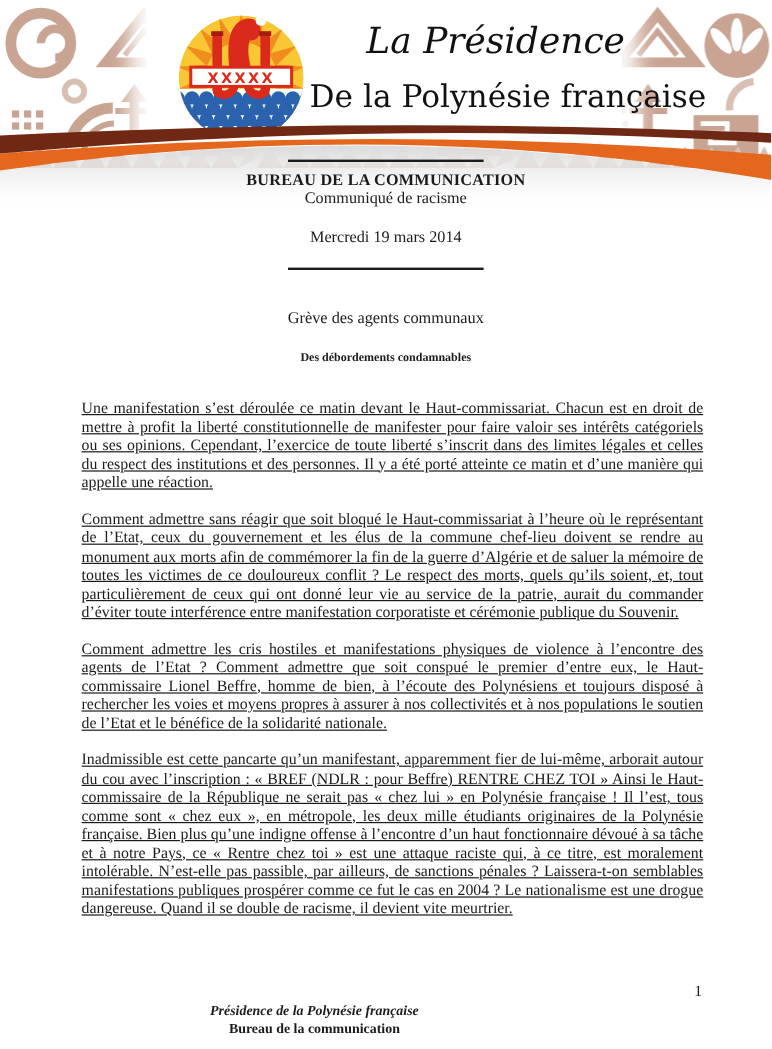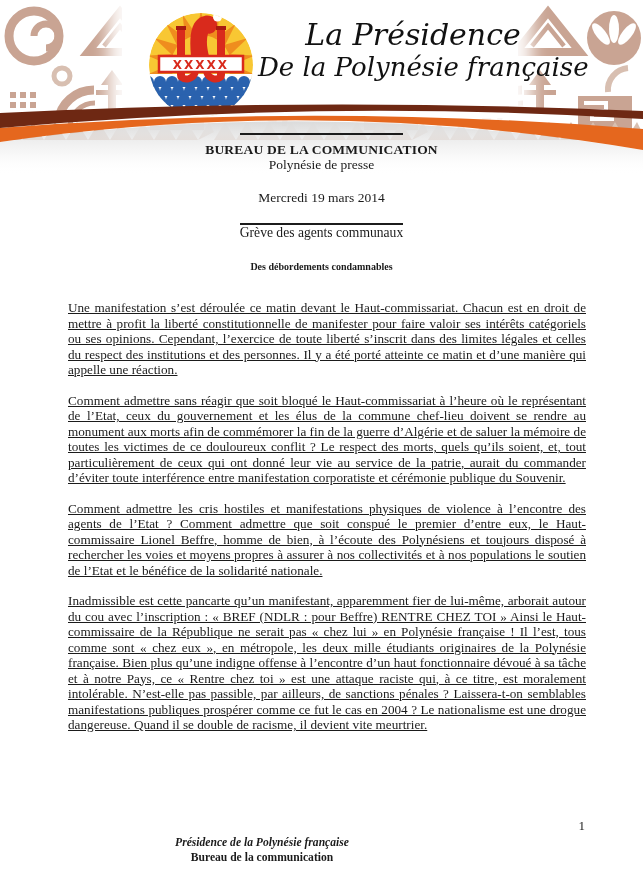--- a/index.html
+++ b/index.html
@@ -16,37 +16,37 @@
     position:absolute; left:122px; top:-14px; width:396px; height:132px;
     background:#ffffff; box-shadow:0 0 16px 14px rgba(255,255,255,0.94);
   }
   .emblem { position:absolute; left:146px; top:10px; }
   .brand { position:absolute; left:258px; top:18px; width:290px;text-align:center; }
   .brand-line1 {
     font-family:"DejaVu Serif", serif; font-style:italic;
     font-size:30px; line-height:34px; padding-left:20px; color:#111111;
   }
   .brand-line2 {
-    font-family:"DejaVu Serif", serif; font-style:italic;
-    font-size:26px; line-height:30px; color:#111111;
+    font-family:"DejaVu Serif", serif; 
+    font-size:26px; line-height:30px; margin-top:14px; color:#111111;
     white-space:nowrap;
   }
   .swoosh { position:absolute; left:0; top:95px; z-index:3; }
   
   .doc-head { position:relative; z-index:4; text-align:center; }
   .rule {
     width:163px; border:none; border-top:2px solid #1c1c1c; margin:0 auto;
   }
   .rule-top { margin-top:3px; }
   .office { margin-top:7px; font-weight:bold; font-size:13.5px; line-height:15px; letter-spacing:0.2px; }
   .doc-type { font-size:13.5px; line-height:16px; }
   .doc-date { margin-top:17px; font-size:13.5px; line-height:16px; }
   .rule-bottom { margin-top:17px; }
   
-  .subject { text-align:center; font-size:13.6px; font-weight:normal; line-height:16px; }
+  .subject { margin-top:32px; text-align:center; font-size:13.6px; font-weight:normal; line-height:16px; }
   .headline { margin-top:16px; text-align:center; font-size:10px; font-weight:bold; line-height:19px; }
   
   .body-text { padding:24px 57px 0 68px; }
   .body-text p {
     font-size:13.2px; line-height:15.5px; text-align:justify;
     margin-bottom:15px;
     text-decoration:underline;
   }
   
   .page-number {
@@ -187,21 +187,21 @@
       </defs>
       <path d="M0,47 Q320,2 643,55 L643,80 L0,80 Z" fill="url(#shadeFade)"></path>
       <path d="M0,33 Q320,8 643,34 L643,55 Q320,0 0,47 Z" fill="#e5671e"></path>
       <path d="M0,18 Q320,2 643,16 L643,24 Q320,4 0,33 Z" fill="#6e2813"></path>
     </svg>
   </div>
 
   <div class="doc-head">
     <hr class="rule rule-top">
     <div class="office">BUREAU DE LA COMMUNICATION</div>
-    <div class="doc-type">Polynésie de presse</div>
+    <div class="doc-type">Communiqué de racisme</div>
     <div class="doc-date">Mercredi 19 mars  2014</div>
     <hr class="rule rule-bottom">
   </div>
 
   <div class="subject">Grève des agents communaux</div>
   <div class="headline">Des débordements condamnables</div>
 
   <div class="body-text">
     <p>Une manifestation s’est déroulée ce matin devant le Haut-commissariat. Chacun est en droit de mettre à profit la liberté constitutionnelle de manifester pour faire valoir ses intérêts catégoriels ou ses opinions. Cependant, l’exercice de toute liberté s’inscrit dans des limites légales et celles du respect des institutions et des personnes. Il y a été porté atteinte ce matin et d’une manière qui appelle une réaction.</p>
     <p>Comment admettre sans réagir que soit bloqué le Haut-commissariat à l’heure où le représentant de l’Etat, ceux du gouvernement et les élus de la commune chef-lieu doivent se rendre au monument aux morts afin de commémorer la fin de la guerre d’Algérie et de saluer la mémoire de toutes les victimes de ce douloureux conflit ? Le respect des morts, quels qu’ils soient, et, tout particulièrement de ceux qui ont donné leur vie au service de la patrie, aurait du commander d’éviter toute interférence entre manifestation corporatiste et cérémonie publique du Souvenir.</p>

